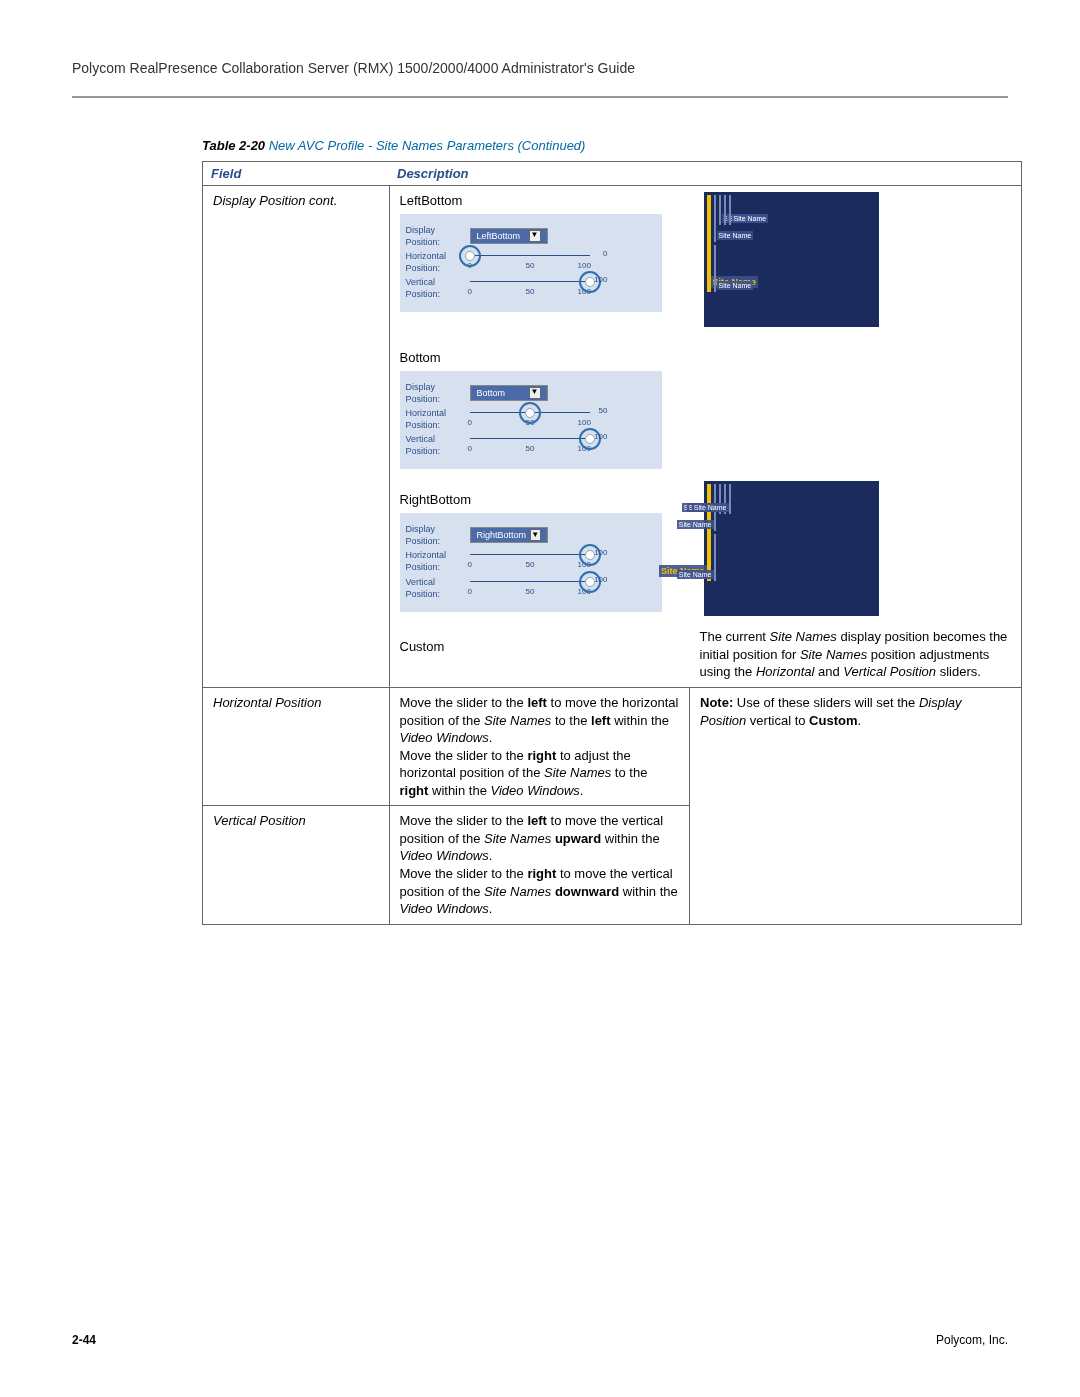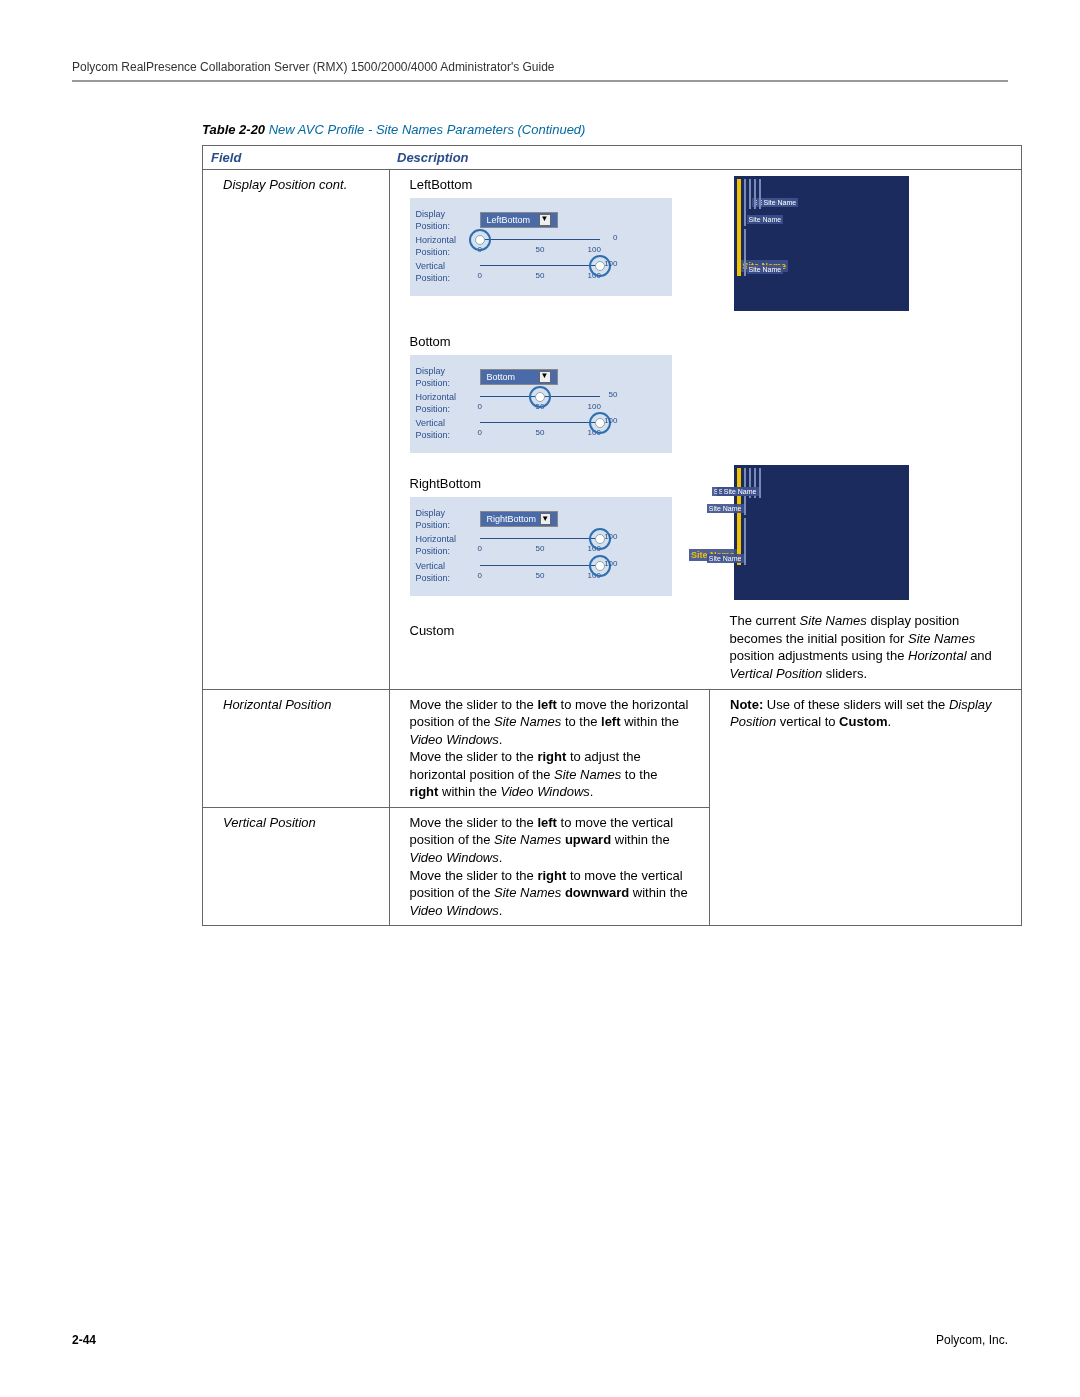--- a/index.html
+++ b/index.html
@@ -10,23 +10,23 @@
     color: #000;
   }
   .page {
     width: 1080px;
     height: 1397px;
     position: relative;
     box-sizing: border-box;
     padding: 60px 72px 0 72px;
   }
   .hdr {
-    font-size: 12px;
+    font-size: 14px;
     color: #333;
-    padding-bottom: 6px;
+    padding-bottom: 20px;
     border-bottom: 2px solid #999;
     margin-bottom: 40px;
   }
   .caption {
     font-size: 13px;
     margin: 0 0 8px 130px;
   }
   .caption .tbl { font-style: italic; font-weight: bold; color: #000; }
   .caption .rest { font-style: italic; color: #0369a1; }
   table.main {
@@ -41,21 +41,21 @@
     color: #2a4e8a;
     border-top: 1px solid #666;
     border-bottom: 1px solid #666;
     padding: 4px 8px;
     font-size: 13px;
   }
   table.main td {
     border: 1px solid #666;
     border-left: none;
     vertical-align: top;
-    padding: 6px 20px;
+    padding: 6px 10px;
     font-size: 13px;
     line-height: 1.35;
   }
   table.main td:first-child { border-left: 1px solid #666; }
   table.main th:first-child { border-left: 1px solid #666; }
   table.main th:last-child, table.main td:last-child { border-right: 1px solid #666; }
   .no-bottom { border-bottom: none !important; }
   .no-top { border-top: none !important; }
   .i { font-style: italic; }
   .b { font-weight: bold; }

